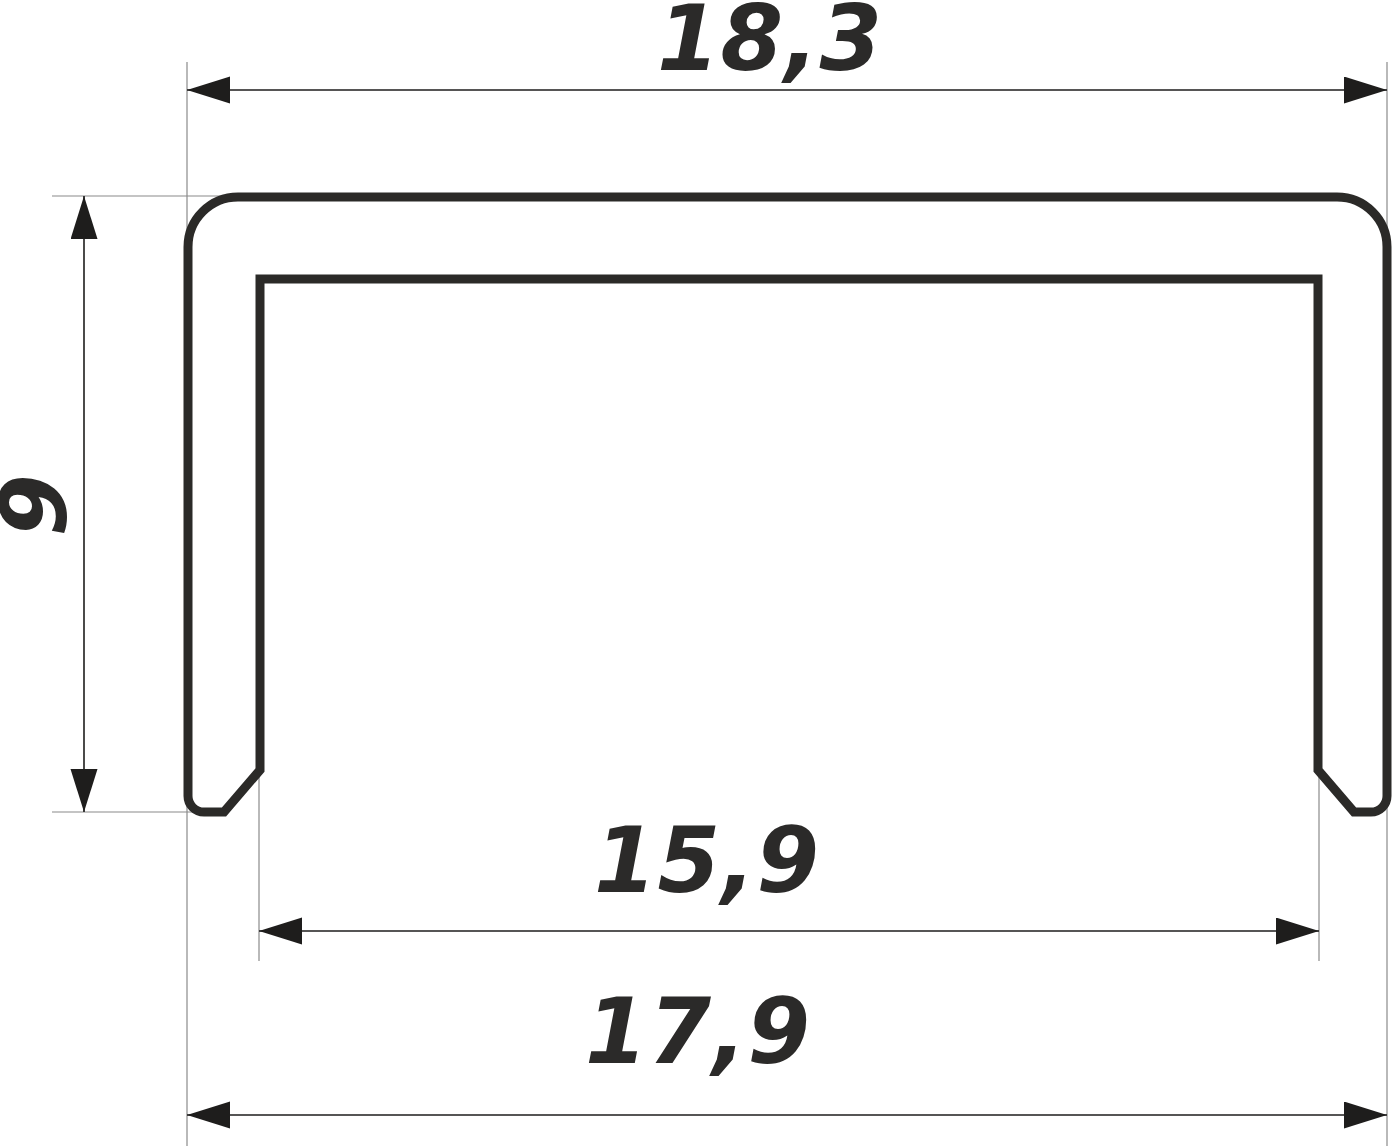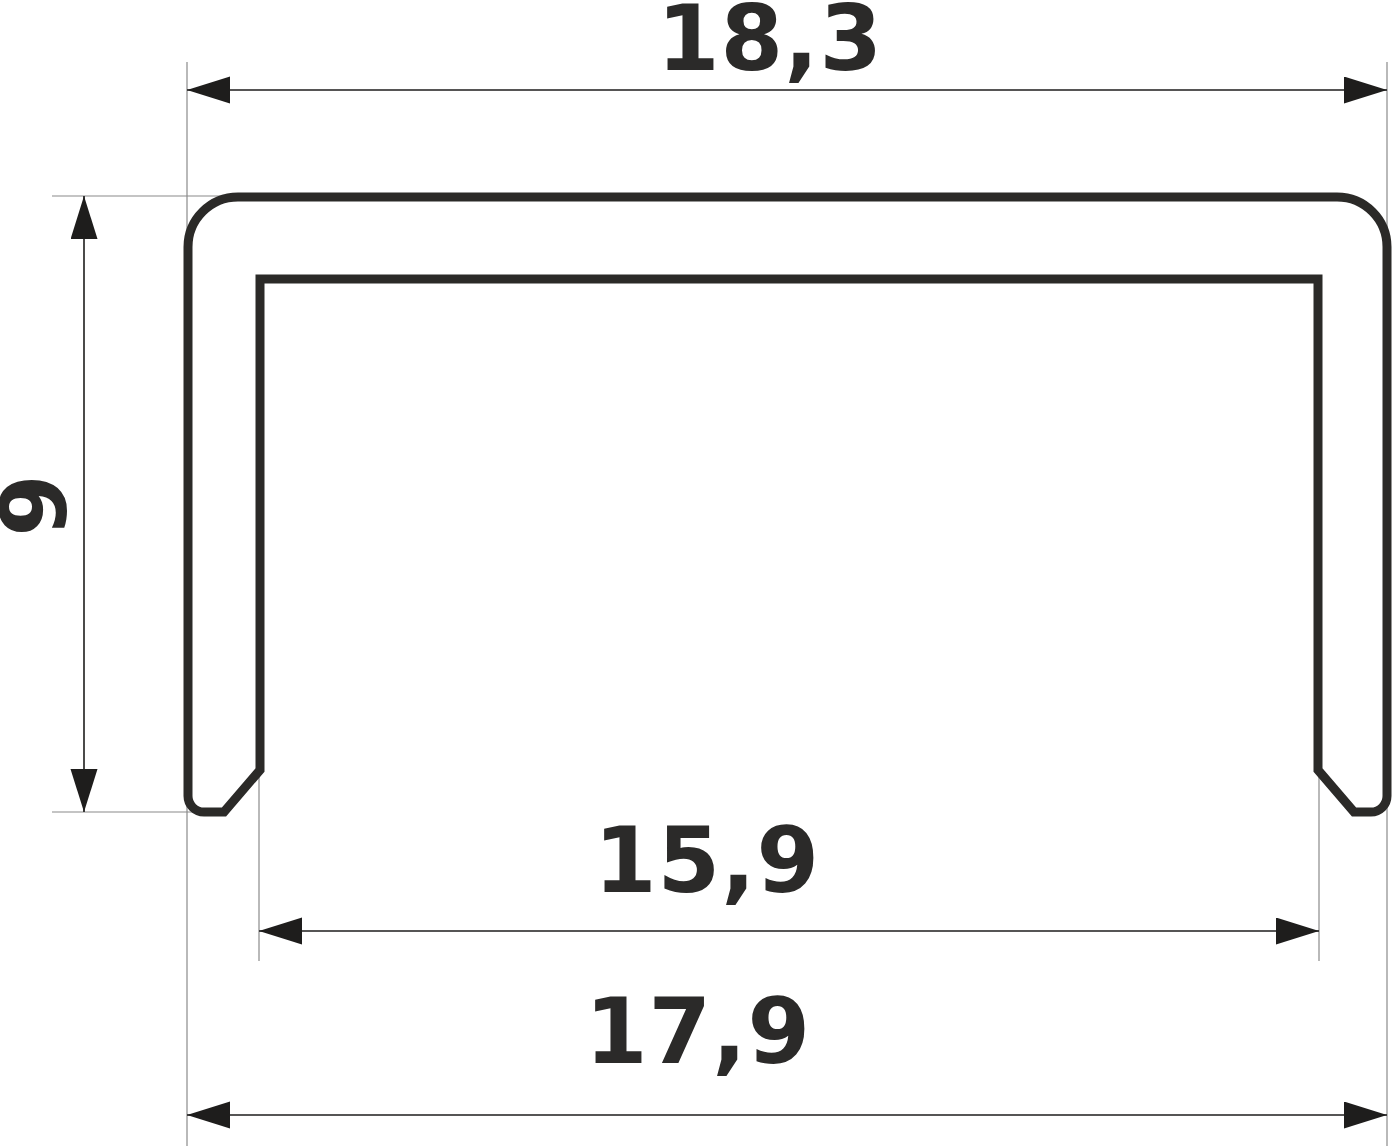--- a/index.html
+++ b/index.html
@@ -13,20 +13,21 @@
     margin:0;
     padding:0;
     background:var(--background);
   }
   .stage{
     width:1392px;
     height:1147px;
     position:relative;
     background:var(--background);
     overflow:hidden;
+    font-style:italic;
   }
   svg{display:block;}
   .profile{
     fill:none;
     stroke:var(--outline);
     stroke-width:9;
     stroke-linejoin:miter;
   }
   .ext{
     stroke:var(--extension);

